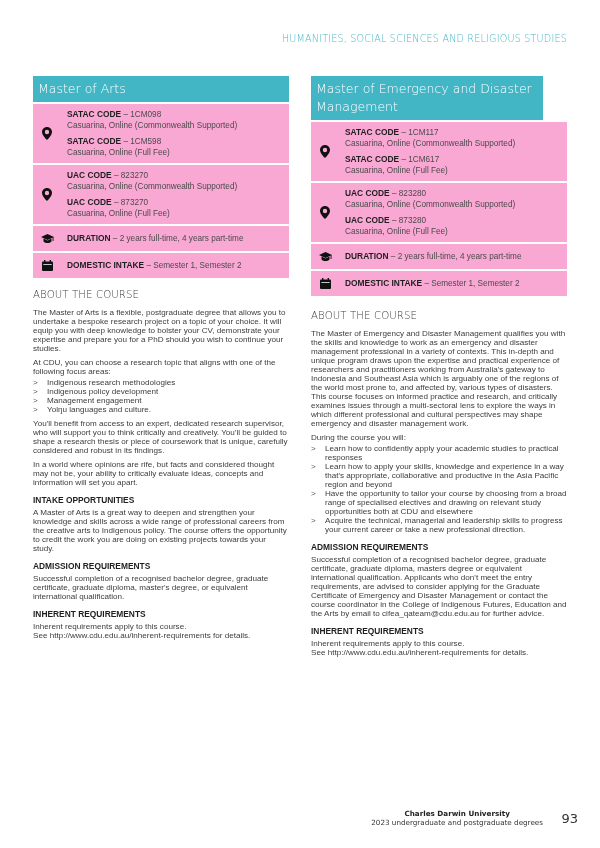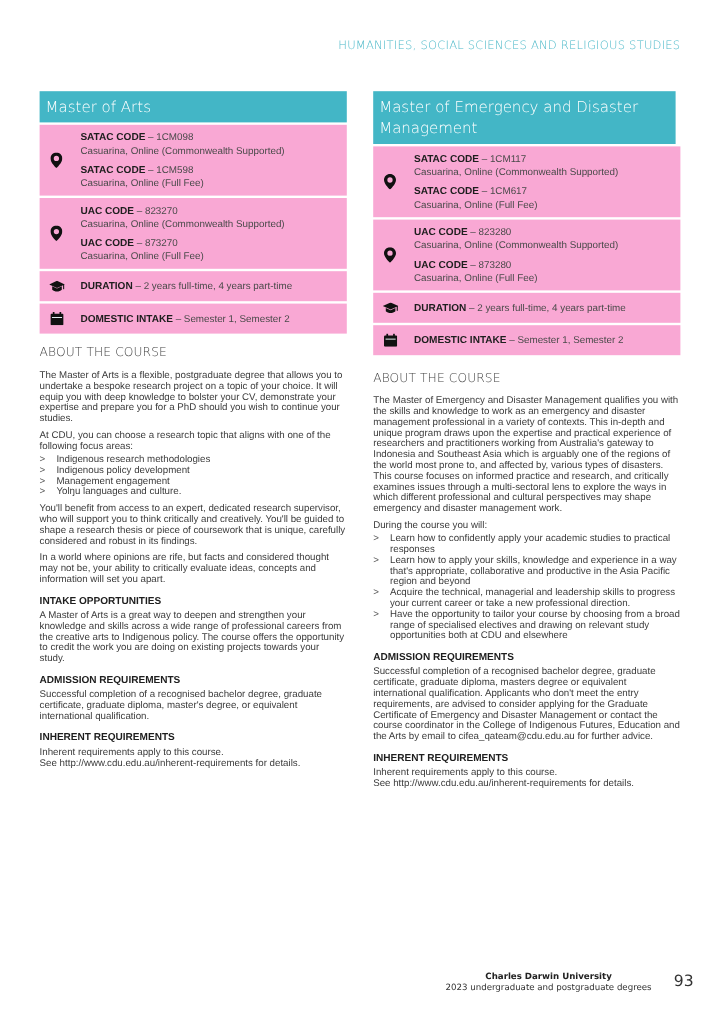--- a/index.html
+++ b/index.html
@@ -141,21 +141,21 @@
     <div class="p">A Master of Arts is a great way to deepen and strengthen your knowledge and skills across a wide range of professional careers from the creative arts to Indigenous policy. The course offers the opportunity to credit the work you are doing on existing projects towards your study.</div>
     <div class="h-sub">ADMISSION REQUIREMENTS</div>
     <div class="p">Successful completion of a recognised bachelor degree, graduate certificate, graduate diploma, master's degree, or equivalent international qualification.</div>
     <div class="h-sub">INHERENT REQUIREMENTS</div>
     <div>Inherent requirements apply to this course.</div>
     <div>See http://www.cdu.edu.au/inherent-requirements for details.</div>
   </div>
 </div>
 
 <div class="col right">
-  <div class="title-bar" style="width:252px">Master of Emergency and Disaster Management</div>
+  <div class="title-bar" style="width:232px">Master of Emergency and Disaster Management</div>
 
   <div class="info-row">
     <span class="ico">
       <svg width="10" height="13" viewBox="0 0 10 13">
           <path d="M5 0C2.2 0 0 2.2 0 5c0 3.5 5 8 5 8s5-4.5 5-8c0-2.8-2.2-5-5-5zm0 7.2A2.2 2.2 0 1 1 5 2.8a2.2 2.2 0 0 1 0 4.4z" fill="#111"></path>
         </svg>
     </span>
     <div class="txt">
       <div class="pair">
           <div><b>SATAC CODE</b> <span>– 1CM117</span></div>
@@ -209,22 +209,22 @@
     <div class="txt"><b>DOMESTIC INTAKE</b> <span>– Semester 1, Semester 2</span></div>
   </div>
 
   <div class="h-about" style="margin-top:14px">ABOUT THE COURSE</div>
   <div class="body-text">
     <div class="p">The Master of Emergency and Disaster Management qualifies you with the skills and knowledge to work as an emergency and disaster management professional in a variety of contexts. This in-depth and unique program draws upon the expertise and practical experience of researchers and practitioners working from Australia's gateway to Indonesia and Southeast Asia which is arguably one of the regions of the world most prone to, and affected by, various types of disasters. This course focuses on informed practice and research, and critically examines issues through a multi-sectoral lens to explore the ways in which different professional and cultural perspectives may shape emergency and disaster management work.</div>
     <div class="p" style="margin-bottom:2px">During the course you will:</div>
     <ul class="bul">
       <li>Learn how to confidently apply your academic studies to practical responses</li>
       <li>Learn how to apply your skills, knowledge and experience in a way that's appropriate, collaborative and productive in the Asia Pacific region and beyond</li>
+      <li>Have the opportunity to tailor your course by choosing from a broad range of specialised electives and drawing on relevant study opportunities both at CDU and elsewhere</li>
       <li>Acquire the technical, managerial and leadership skills to progress your current career or take a new professional direction.</li>
-      <li>Have the opportunity to tailor your course by choosing from a broad range of specialised electives and drawing on relevant study opportunities both at CDU and elsewhere</li>
     </ul>
     <div class="h-sub">ADMISSION REQUIREMENTS</div>
     <div class="p">Successful completion of a recognised bachelor degree, graduate certificate, graduate diploma, masters degree or equivalent international qualification. Applicants who don't meet the entry requirements, are advised to consider applying for the Graduate Certificate of Emergency and Disaster Management or contact the course coordinator in the College of Indigenous Futures, Education and the Arts by email to cifea_qateam@cdu.edu.au for further advice.</div>
     <div class="h-sub">INHERENT REQUIREMENTS</div>
     <div>Inherent requirements apply to this course.</div>
     <div>See http://www.cdu.edu.au/inherent-requirements for details.</div>
   </div>
 </div>
 
 <div class="footer">

